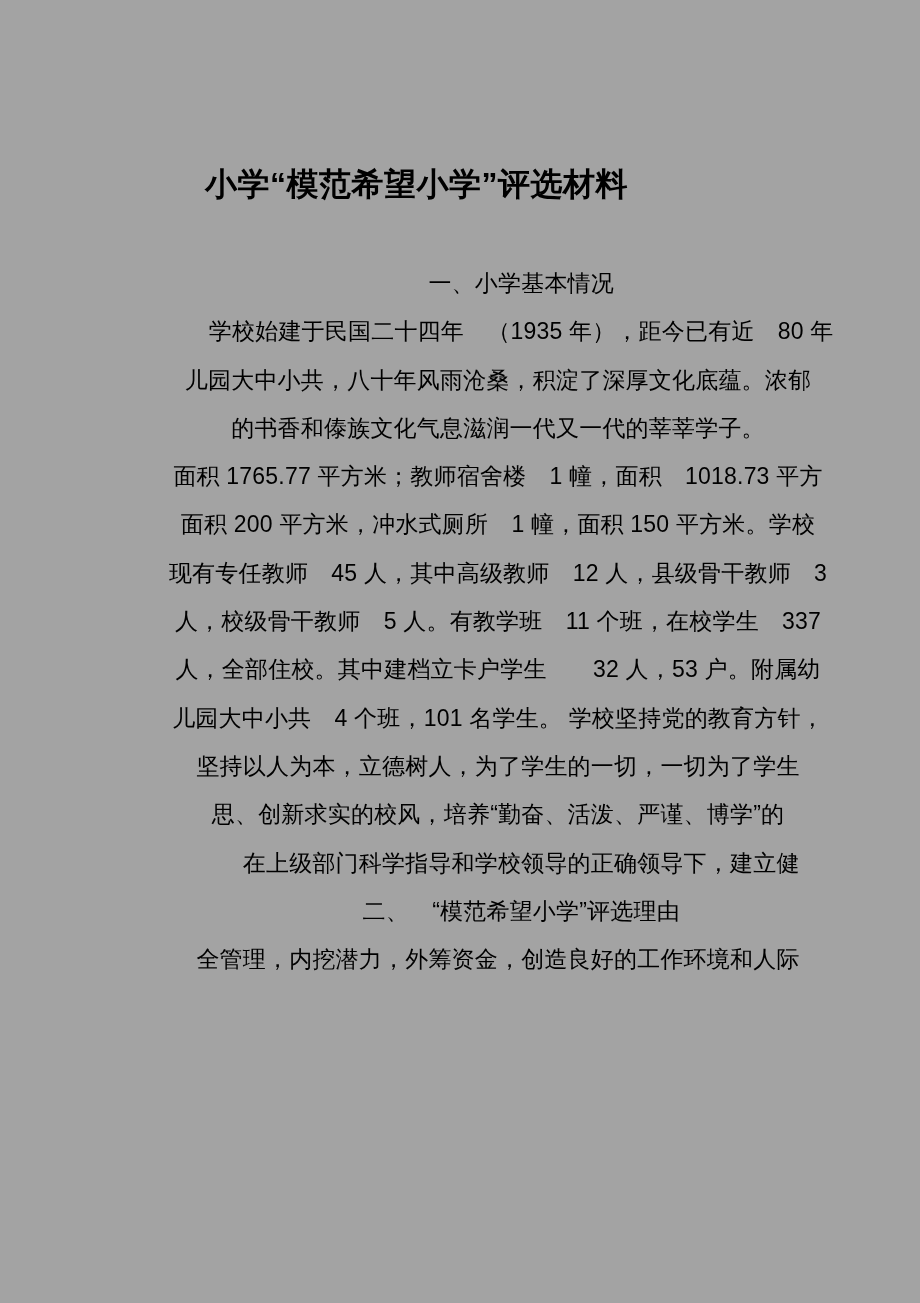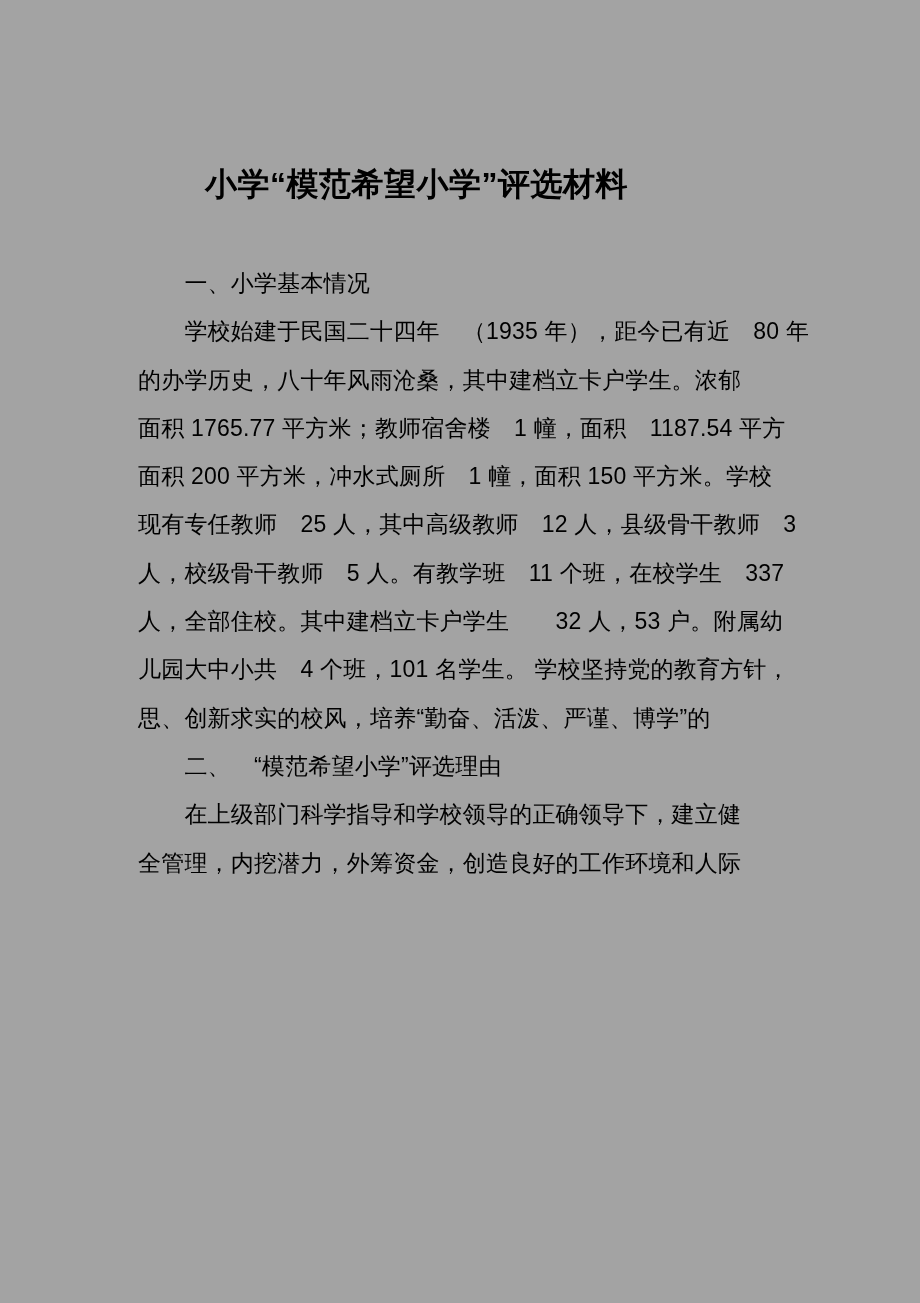--- a/index.html
+++ b/index.html
@@ -25,43 +25,46 @@
     line-height: 40px;
     font-weight: bold;
     letter-spacing: 0.5px;
     white-space: pre;
   }
   .doc-body {
     position: absolute;
     left: 138px;
     top: 259px;
     width: 720px;
+    text-align: center;
   }
   .line {
     height: 48.3px;
     line-height: 48.3px;
     font-size: 23px;
     white-space: pre;
     letter-spacing: 0.2px;
   }
 </style>
 </head>
 <body>
 
 <div class="page">
   <h1 class="doc-title">小学“模范希望小学”评选材料</h1>
 
   <div class="doc-body">
       <div class="line">　　一、小学基本情况</div>
       <div class="line">　　学校始建于民国二十四年　（1935 年），距今已有近　80 年</div>
-      <div class="line">的办学历史，八十年风雨沧桑，其中建档立卡户学生。浓郁</div>
-      <div class="line">面积 1765.77 平方米；教师宿舍楼　1 幢，面积　1187.54 平方</div>
+      <div class="line">儿园大中小共，八十年风雨沧桑，积淀了深厚文化底蕴。浓郁</div>
+      <div class="line">的书香和傣族文化气息滋润一代又一代的莘莘学子。</div>
+      <div class="line">面积 1765.77 平方米；教师宿舍楼　1 幢，面积　1018.73 平方</div>
       <div class="line">面积 200 平方米，冲水式厕所　1 幢，面积 150 平方米。学校</div>
-      <div class="line">现有专任教师　25 人，其中高级教师　12 人，县级骨干教师　3</div>
+      <div class="line">现有专任教师　45 人，其中高级教师　12 人，县级骨干教师　3</div>
       <div class="line">人，校级骨干教师　5 人。有教学班　11 个班，在校学生　337</div>
       <div class="line">人，全部住校。其中建档立卡户学生　　32 人，53 户。附属幼</div>
       <div class="line">儿园大中小共　4 个班，101 名学生。 学校坚持党的教育方针，</div>
+      <div class="line">坚持以人为本，立德树人，为了学生的一切，一切为了学生</div>
       <div class="line">思、创新求实的校风，培养“勤奋、活泼、严谨、博学”的</div>
+      <div class="line">　　在上级部门科学指导和学校领导的正确领导下，建立健</div>
       <div class="line">　　二、　“模范希望小学”评选理由</div>
-      <div class="line">　　在上级部门科学指导和学校领导的正确领导下，建立健</div>
       <div class="line">全管理，内挖潜力，外筹资金，创造良好的工作环境和人际</div>
     </div>
 </div>
 
 </body></html>

